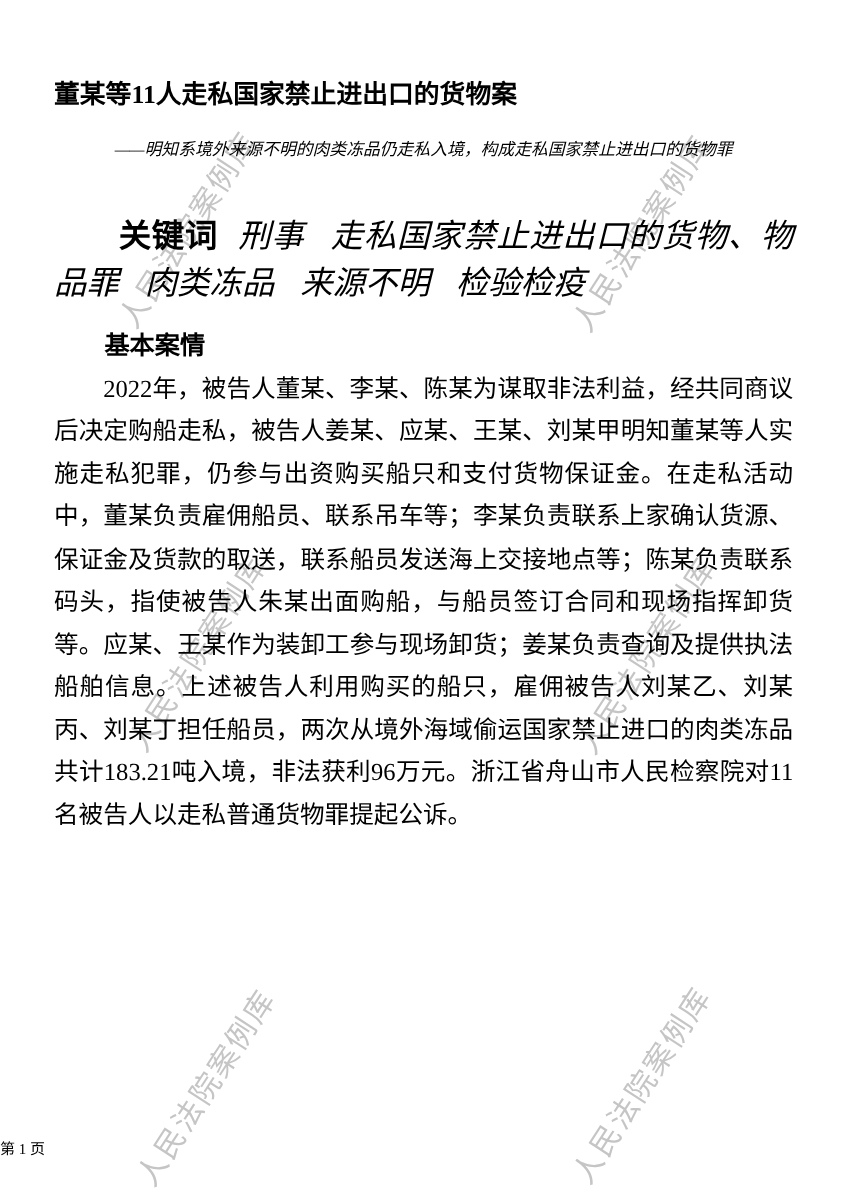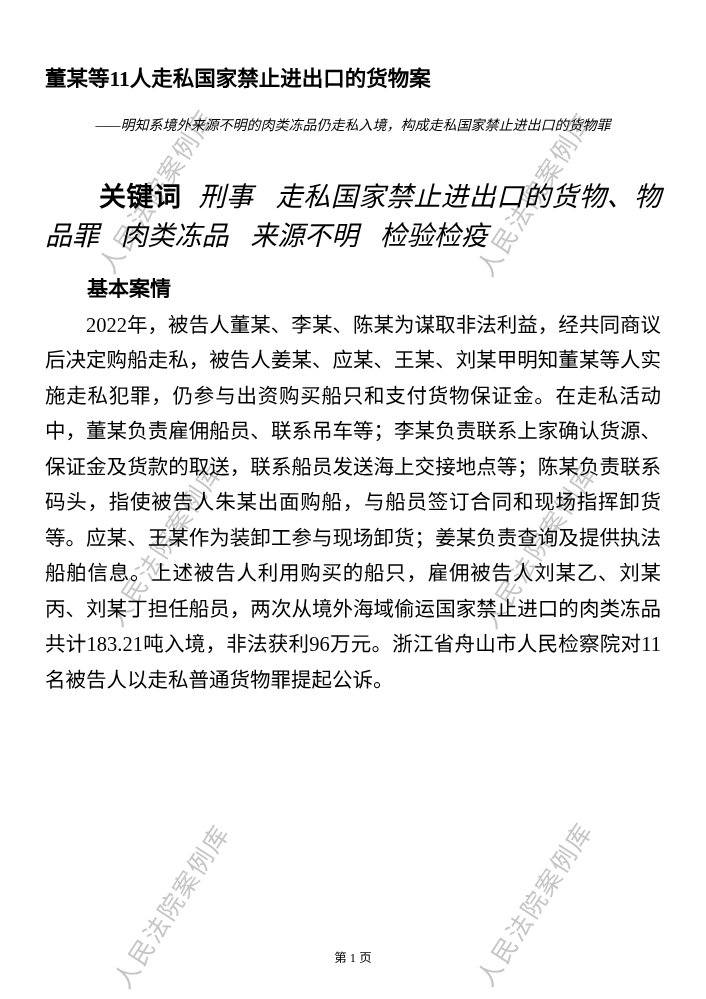--- a/index.html
+++ b/index.html
@@ -69,21 +69,20 @@
     font-size: 20.5px;
     line-height: 35.5px;
     text-align: justify;
     text-indent: 2em;
   }
   .footer {
     position: absolute;
     left: 0;
     right: 0;
     bottom: 33px;
-    text-align: center;
     font-size: 12.5px;
     font-style: normal;
     color: #000000;
   }
   .watermark {
     position: absolute;
     color: #c5c5c5;
     font-size: 25px;
     letter-spacing: 2px;
     white-space: nowrap;

